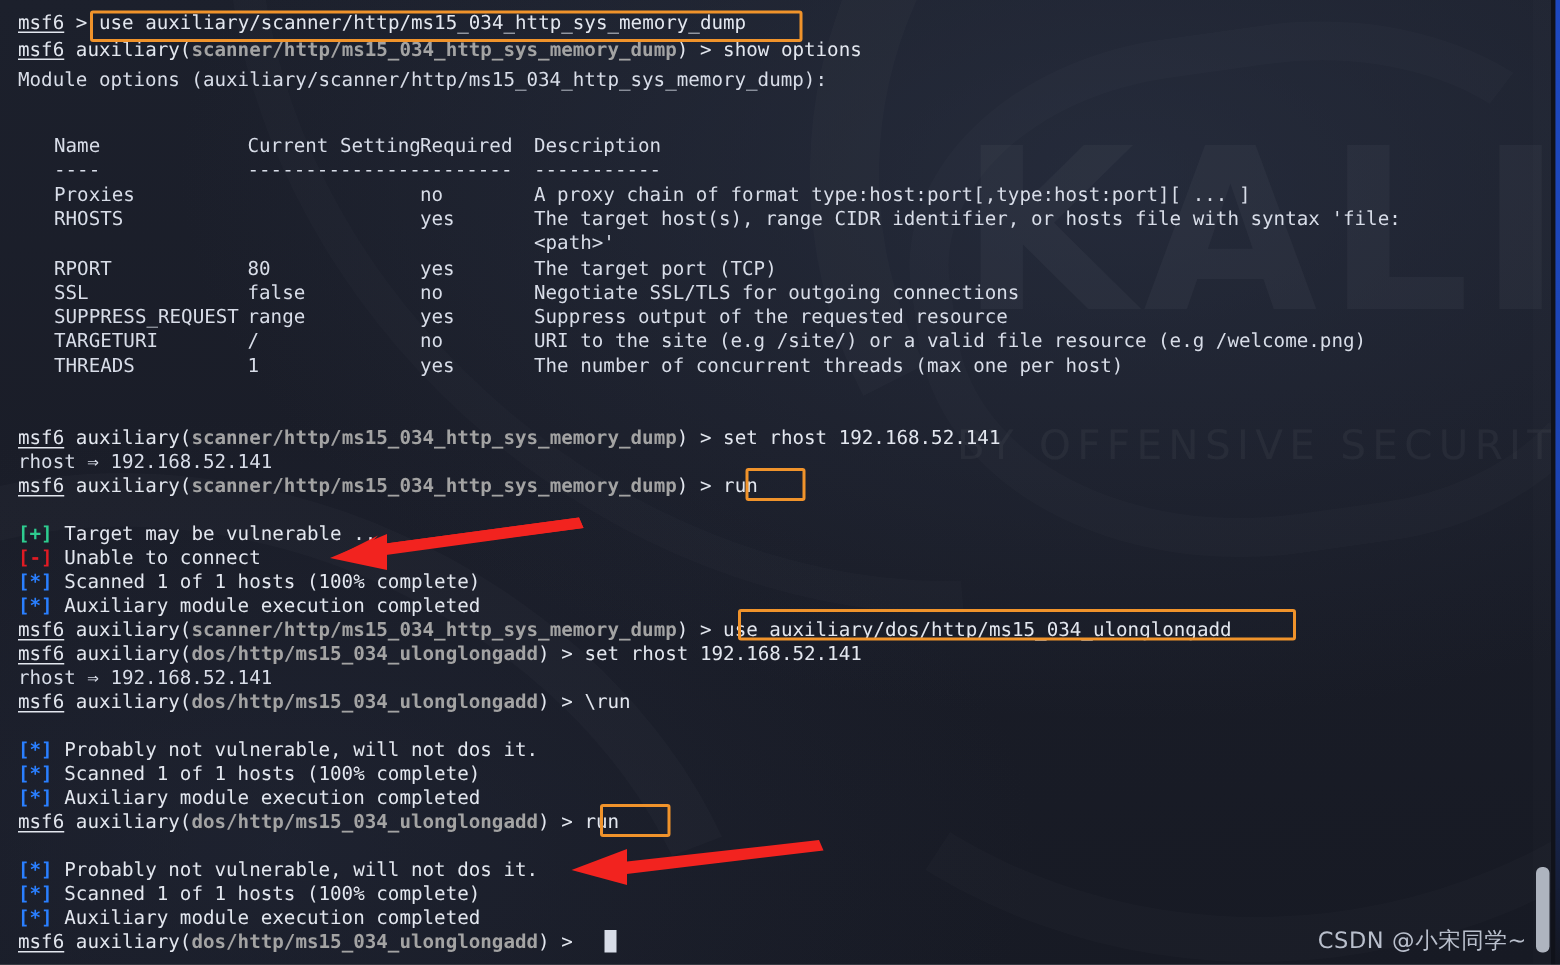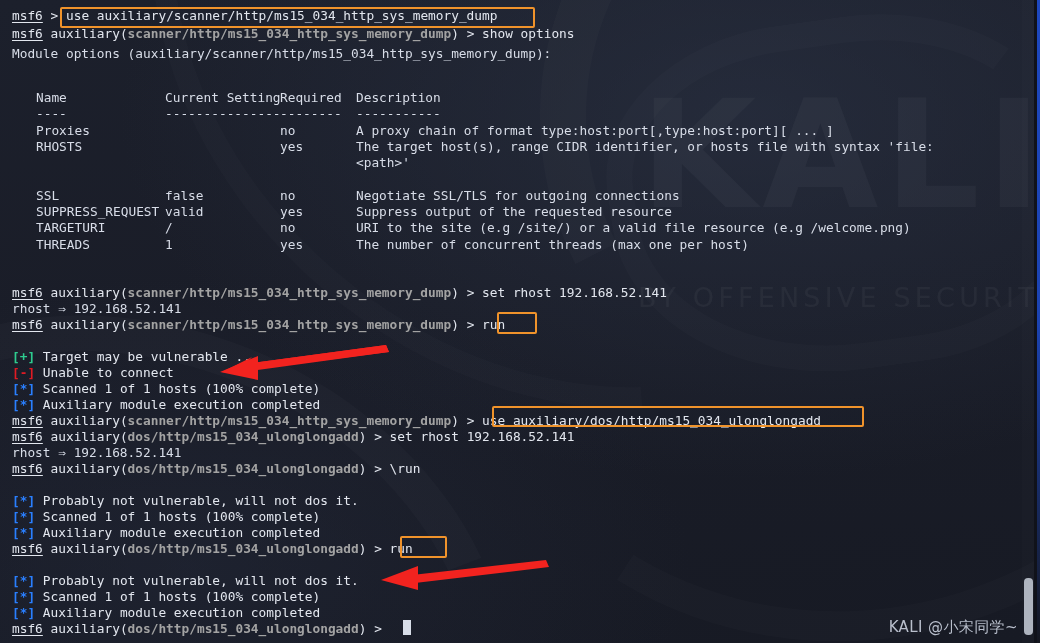--- a/index.html
+++ b/index.html
@@ -190,24 +190,25 @@
     <div class="line" style="top:90px"><span style="display:inline-block;width:24px"></span><span style="display:inline-block;width:129px">Name</span><span style="display:inline-block;width:115px">Current Setting</span><span style="display:inline-block;width:76px">Required</span><span>Description</span></div>
 
     <div class="line" style="top:106px"><span style="display:inline-block;width:24px"></span><span style="display:inline-block;width:129px">----</span><span style="display:inline-block;width:115px">---------------</span><span style="display:inline-block;width:76px">--------</span><span>-----------</span></div>
 
     <div class="line" style="top:123px"><span style="display:inline-block;width:24px"></span><span style="display:inline-block;width:129px">Proxies</span><span style="display:inline-block;width:115px"></span><span style="display:inline-block;width:76px">no</span><span>A proxy chain of format type:host:port[,type:host:port][ ... ]</span></div>
 
     <div class="line" style="top:139px"><span style="display:inline-block;width:24px"></span><span style="display:inline-block;width:129px">RHOSTS</span><span style="display:inline-block;width:115px"></span><span style="display:inline-block;width:76px">yes</span><span>The target host(s), range CIDR identifier, or hosts file with syntax 'file:</span></div>
 
     <div class="line" style="top:155px"><span style="display:inline-block;width:24px"></span><span style="display:inline-block;width:129px"></span><span style="display:inline-block;width:115px"></span><span style="display:inline-block;width:76px"></span><span>&lt;path&gt;'</span></div>
 
+    <div class="line" style="top:172px"><span style="display:inline-block;width:24px"></span><span style="display:inline-block;width:129px">RPORT</span><span style="display:inline-block;width:115px">80</span><span style="display:inline-block;width:76px">yes</span><span>The target port (TCP)</span></div>
 
     <div class="line" style="top:188px"><span style="display:inline-block;width:24px"></span><span style="display:inline-block;width:129px">SSL</span><span style="display:inline-block;width:115px">false</span><span style="display:inline-block;width:76px">no</span><span>Negotiate SSL/TLS for outgoing connections</span></div>
 
-    <div class="line" style="top:204px"><span style="display:inline-block;width:24px"></span><span style="display:inline-block;width:129px">SUPPRESS_REQUEST</span><span style="display:inline-block;width:115px">valid</span><span style="display:inline-block;width:76px">yes</span><span>Suppress output of the requested resource</span></div>
+    <div class="line" style="top:204px"><span style="display:inline-block;width:24px"></span><span style="display:inline-block;width:129px">SUPPRESS_REQUEST</span><span style="display:inline-block;width:115px">range</span><span style="display:inline-block;width:76px">yes</span><span>Suppress output of the requested resource</span></div>
 
     <div class="line" style="top:220px"><span style="display:inline-block;width:24px"></span><span style="display:inline-block;width:129px">TARGETURI</span><span style="display:inline-block;width:115px">/</span><span style="display:inline-block;width:76px">no</span><span>URI to the site (e.g /site/) or a valid file resource (e.g /welcome.png)</span></div>
 
     <div class="line" style="top:237px"><span style="display:inline-block;width:24px"></span><span style="display:inline-block;width:129px">THREADS</span><span style="display:inline-block;width:115px">1</span><span style="display:inline-block;width:76px">yes</span><span>The number of concurrent threads (max one per host)</span></div>
 
 
     <div class="line" style="top:285px"><span class="c-prompt">msf6</span><span class="c-white"> </span><span class="c-white">auxiliary(</span><span class="c-red">scanner/http/ms15_034_http_sys_memory_dump</span><span class="c-white">)</span><span class="c-white"> </span><span class="c-white">&gt;</span><span class="c-white"> </span><span class="c-white">set rhost 192.168.52.141</span></div>
 
     <div class="line" style="top:301px">rhost ⇒ 192.168.52.141</div>
 
@@ -250,19 +251,19 @@
     <polygon points="386,345 245,364 252,357 222,372 256,377 249,370 389,352" fill="#f2231f"></polygon>
     <polygon points="386,345 389,352 250,371 245,364" fill="#f2231f"></polygon>
     <polygon points="258,356 258,380 220,372" fill="#f2231f"></polygon>
   </svg>
 
   <svg class="arrow" style="left:0; top:0; width:1040px; height:643px;" viewBox="0 0 1040 643">
     <polygon points="546,560 412,575 415,583 549,567" fill="#f2231f"></polygon>
     <polygon points="418,566 418,590 381,580" fill="#f2231f"></polygon>
   </svg>
 
-  <div class="csdn">KALI @小宋同学~</div>
+  <div class="csdn">CSDN @小宋同学~</div>
 
   <div class="sb-track"></div>
   <div class="sb-thumb"></div>
   <div class="edge-dark"></div>
   <div class="edge-blue"></div>
 </div>
 
 </body></html>

